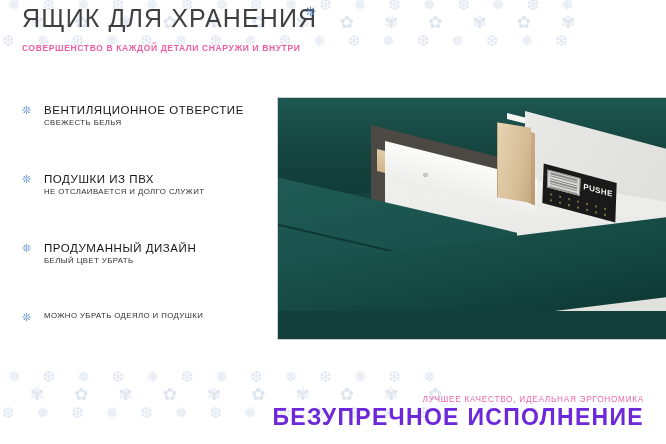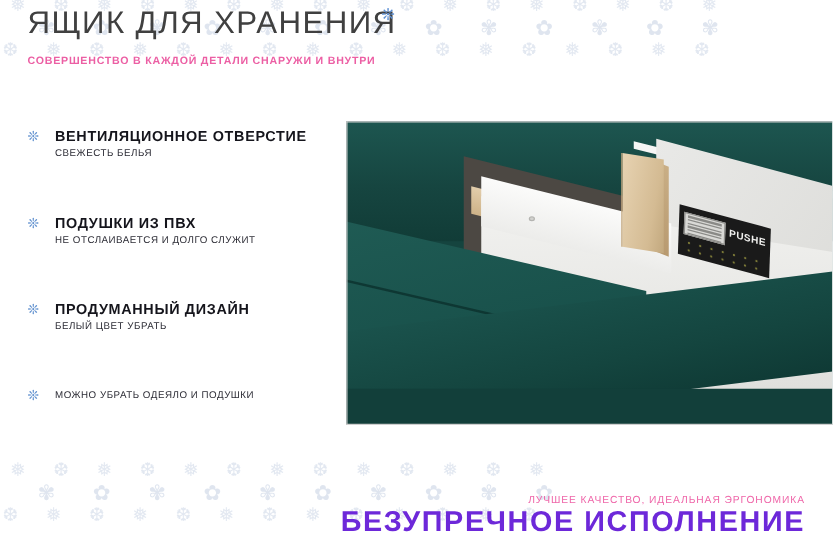--- a/index.html
+++ b/index.html
@@ -82,21 +82,21 @@
   .feature:last-child { margin-bottom:0; }
   .feature-flake {
     position:absolute;
     left:0; top:1px;
     font-size:11px;
     color:#5e8fce;
     line-height:1;
   }
   .feature-title {
     font-size:11.5px;
-    font-weight:bold;
+    font-weight:normal;
     letter-spacing:.55px;
     color:#15151c;
     line-height:1.08;
     white-space:nowrap;
   }
   .feature-sub {
     margin-top:1.5px;
     font-size:7.8px;
     font-weight:normal;
     letter-spacing:.42px;

